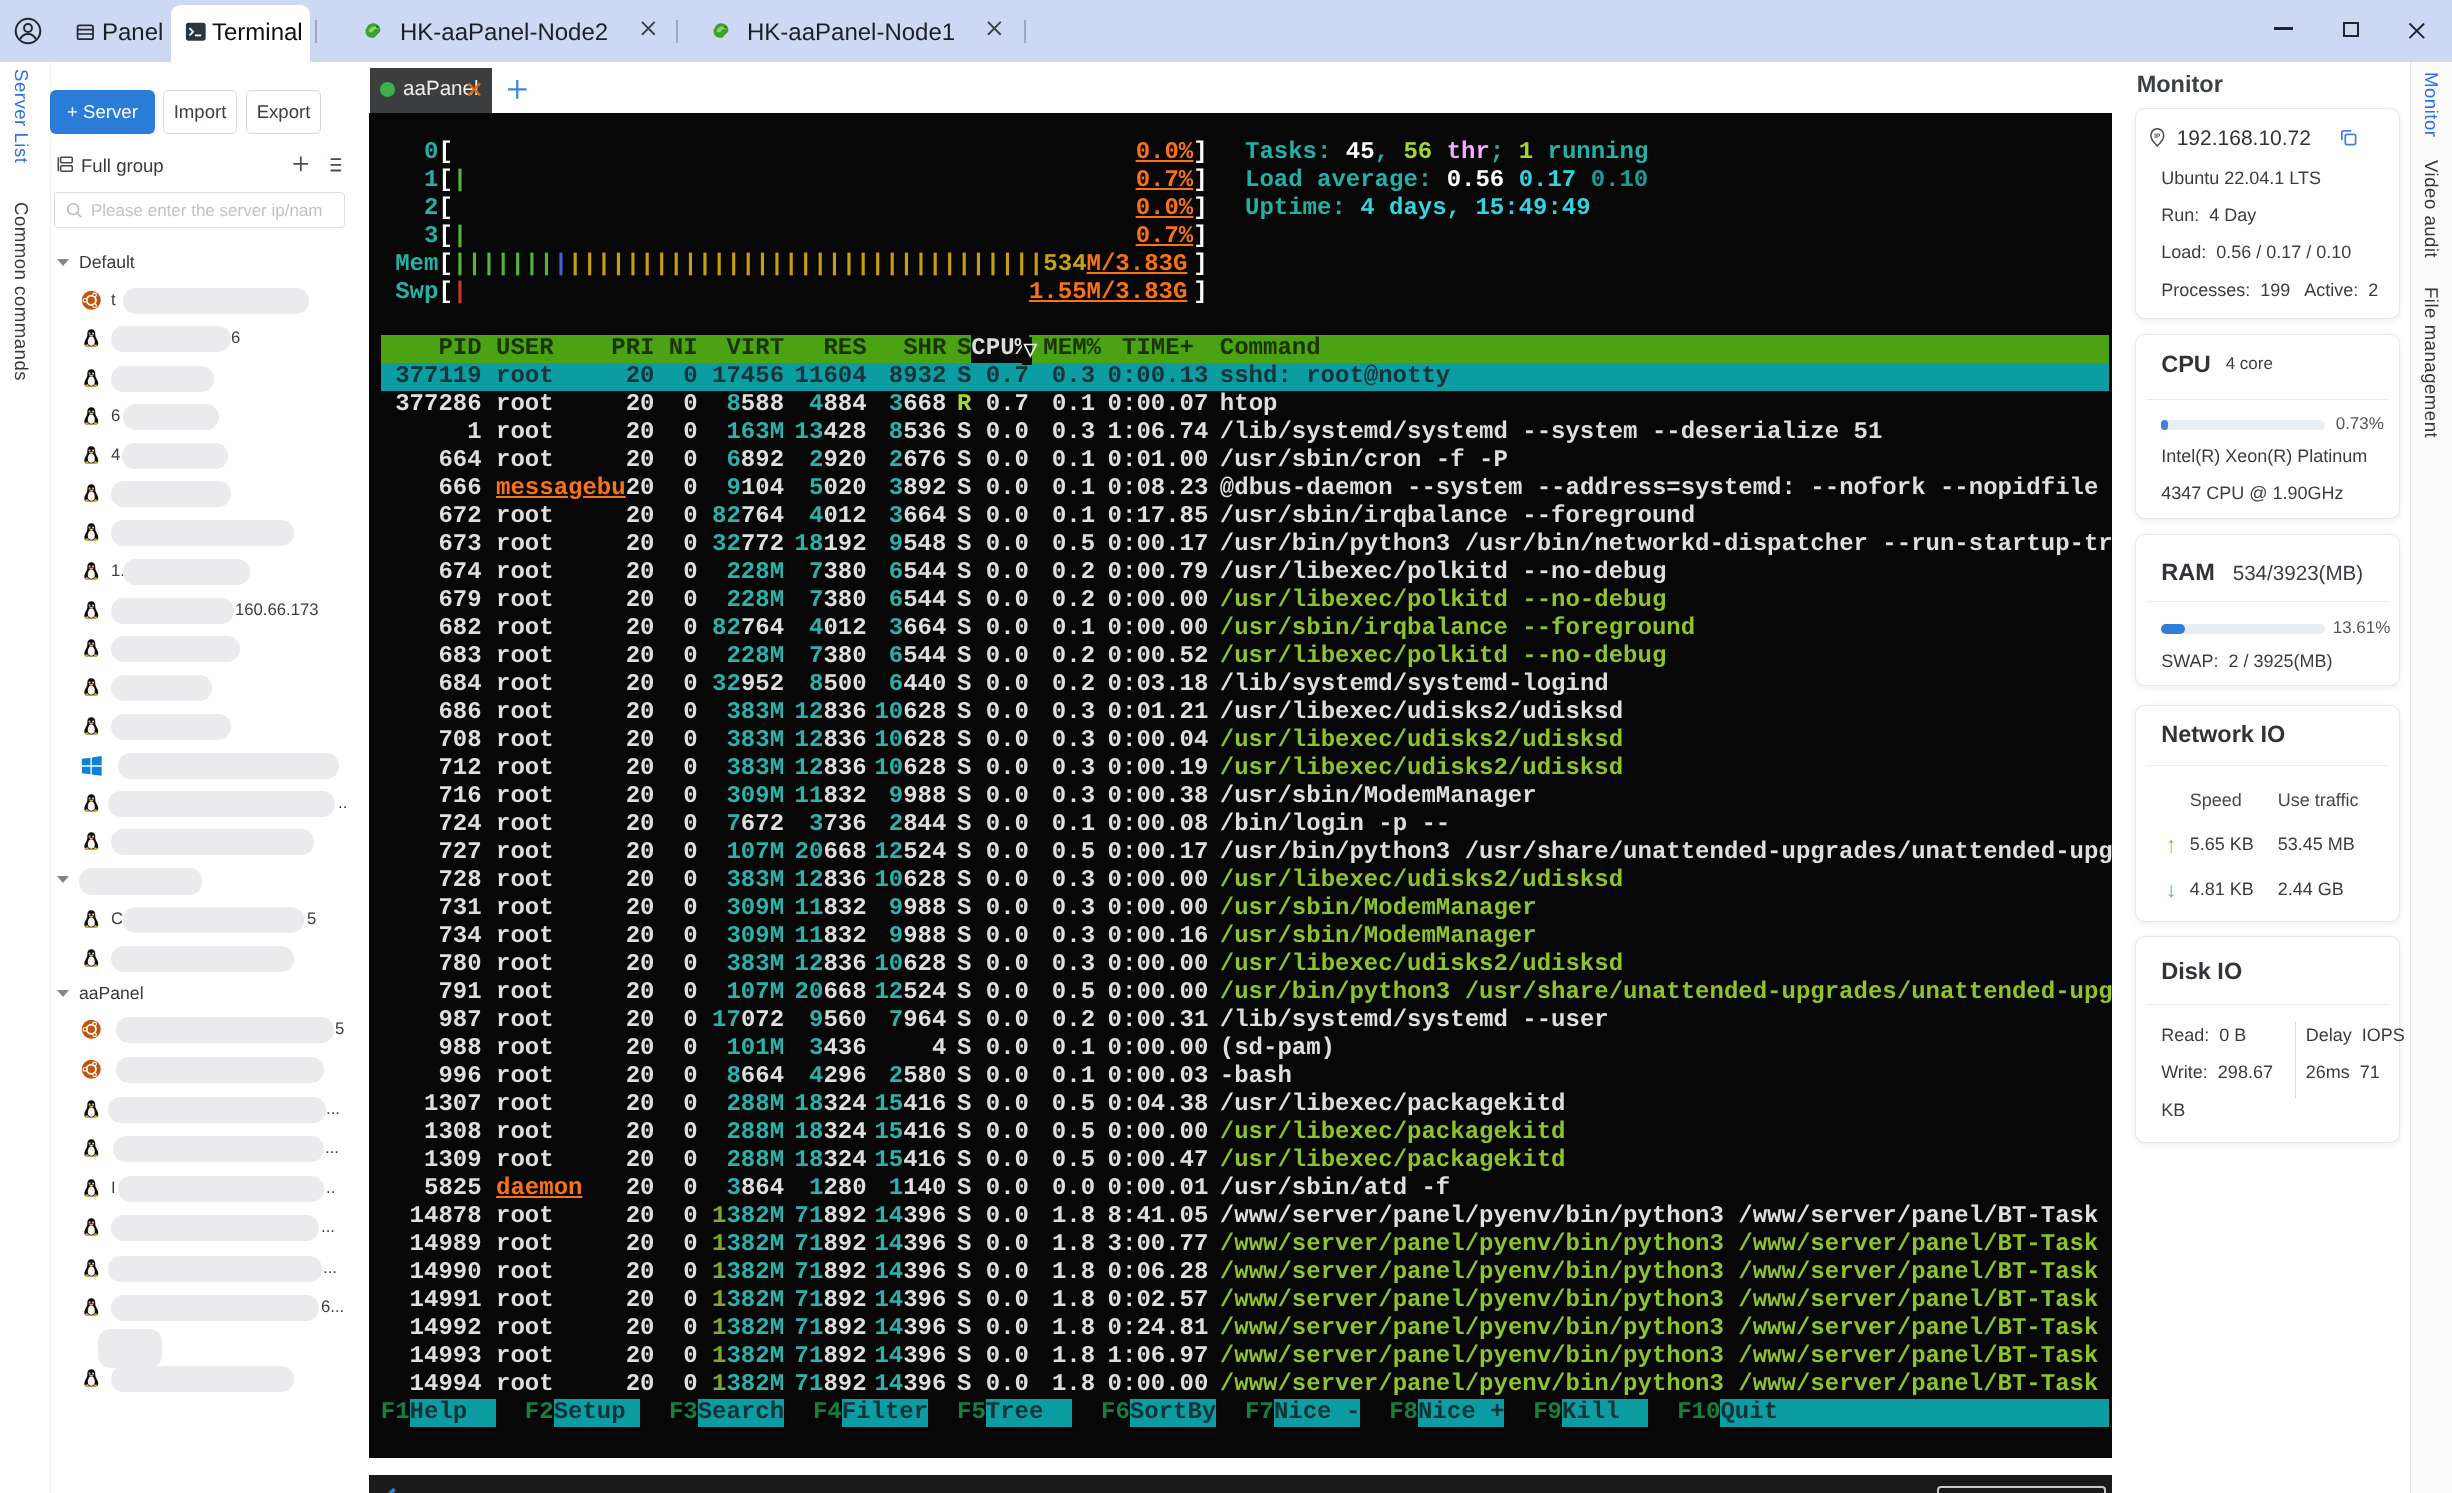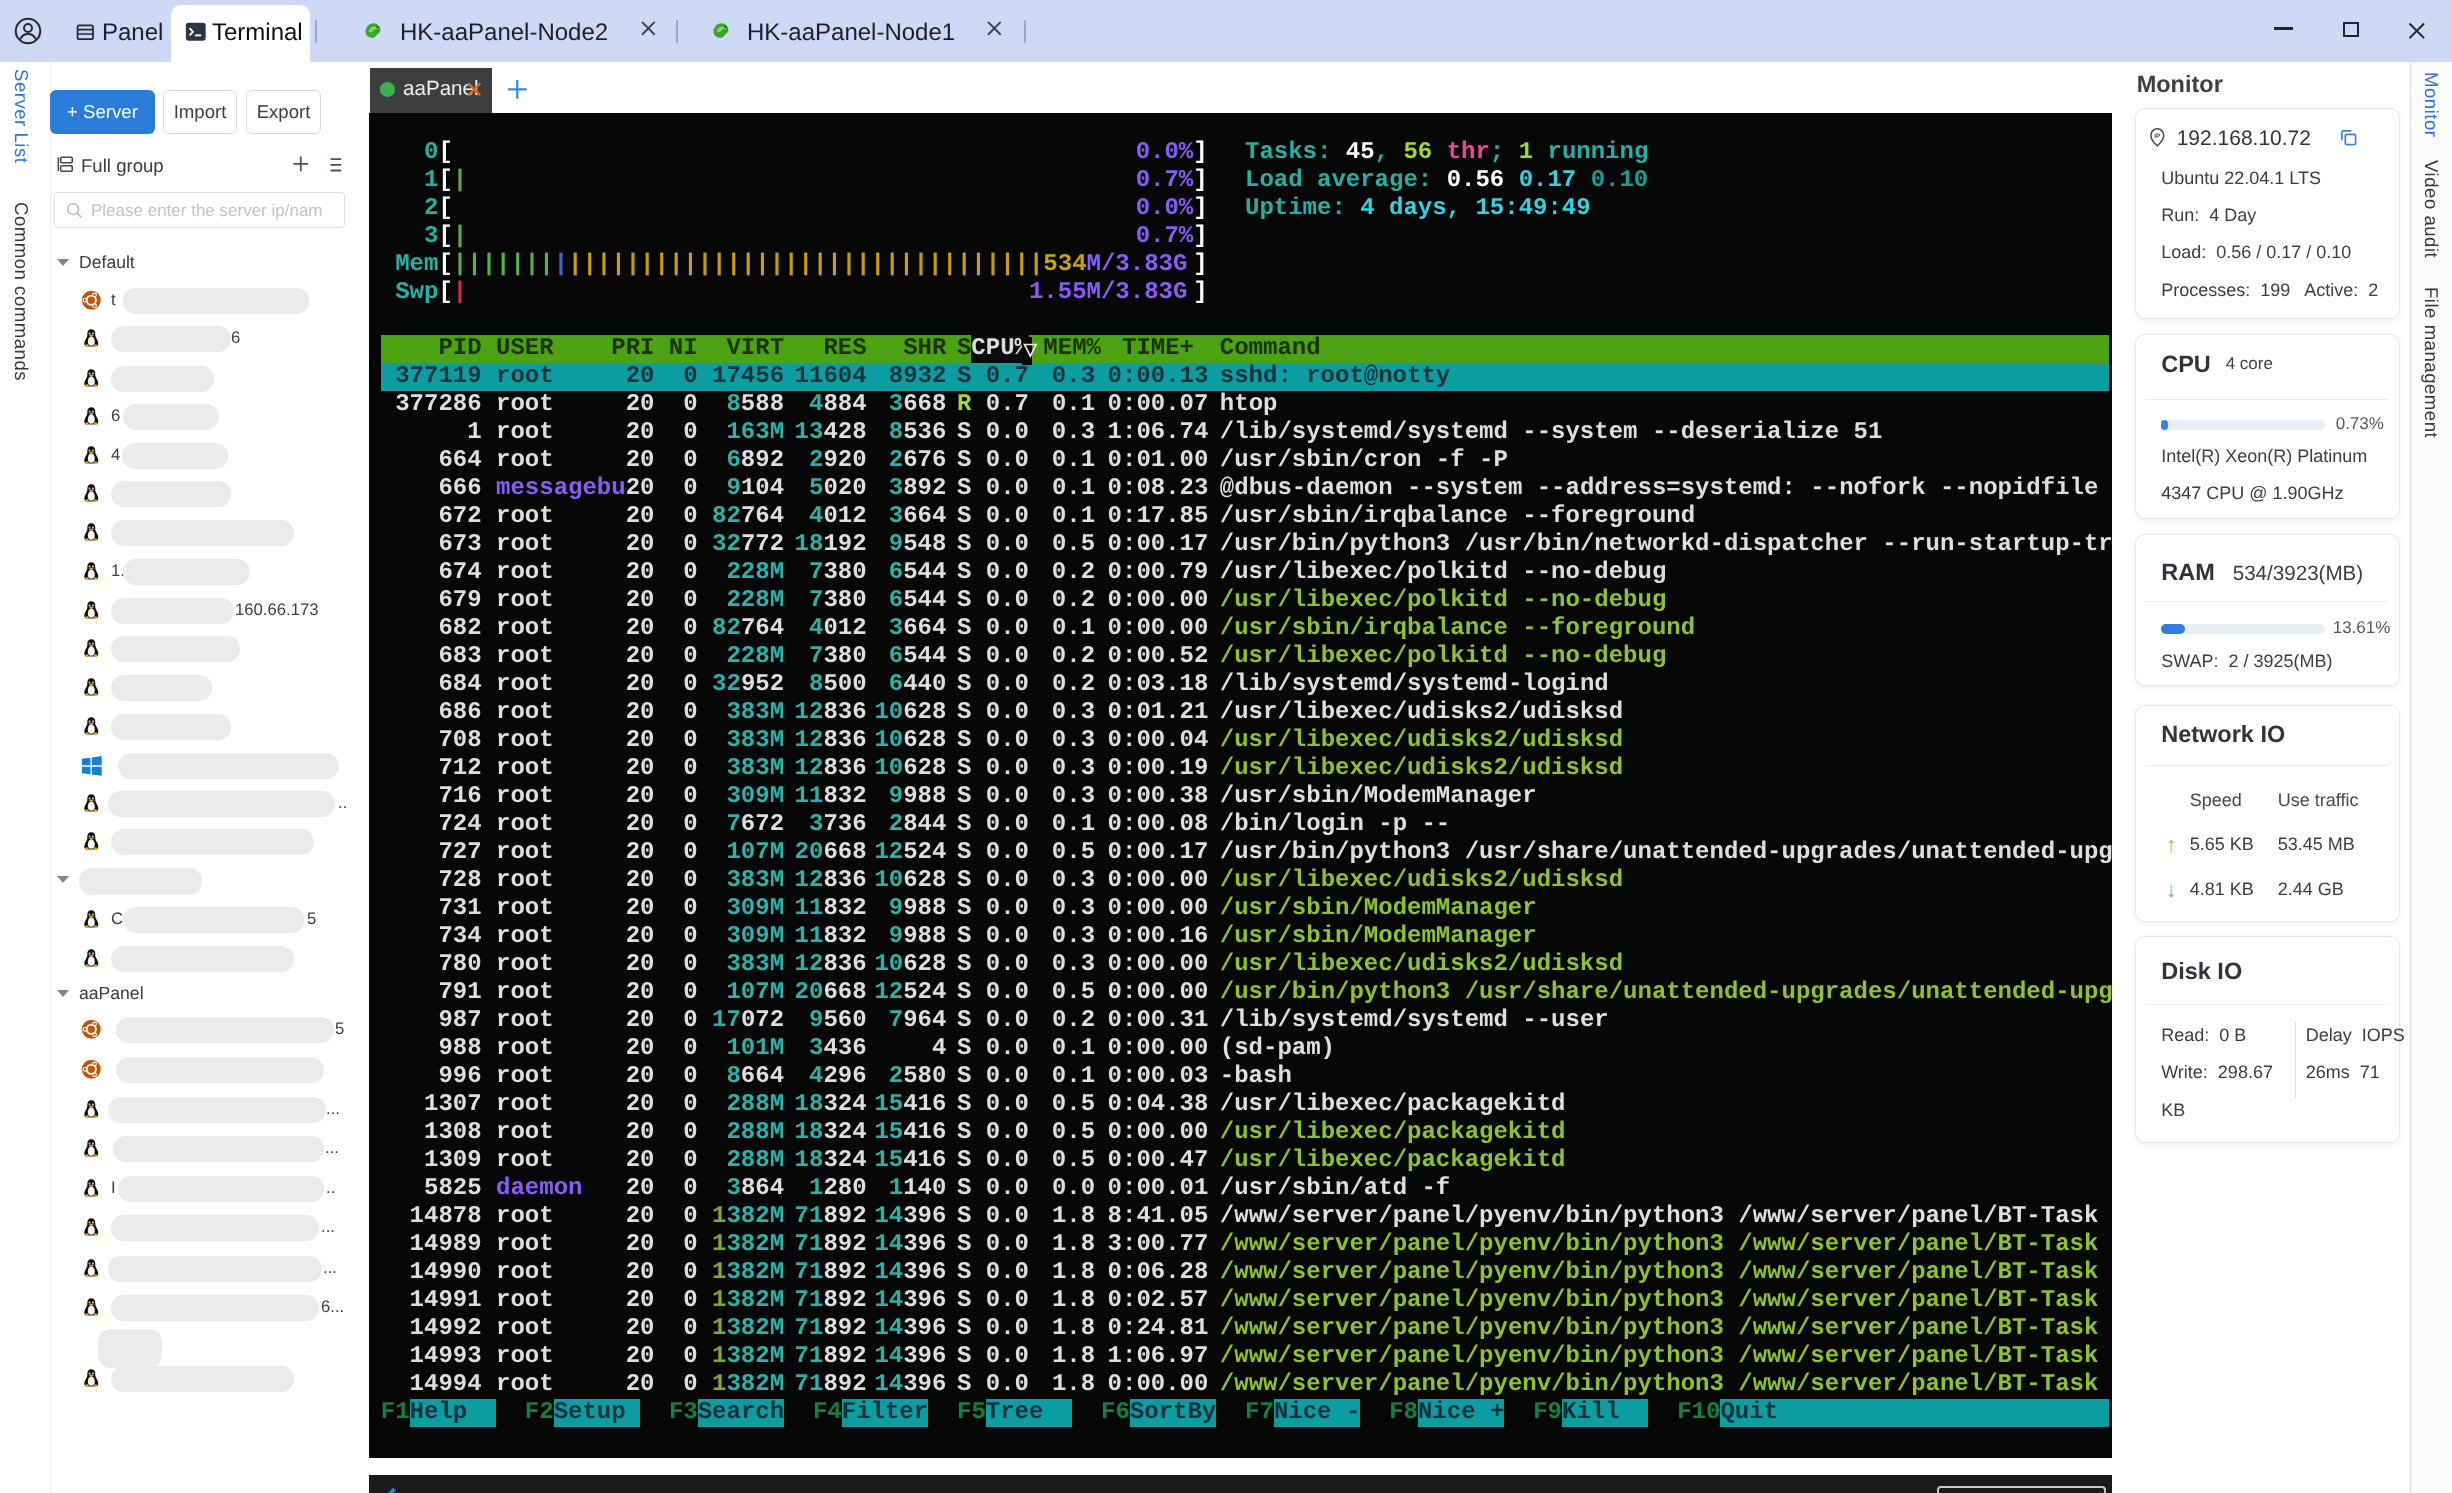--- a/index.html
+++ b/index.html
@@ -24,23 +24,23 @@
 #termtabs { position:absolute; left:369px; top:62px; width:1743px; height:51px; background:#fff; }
 #termtab { position:absolute; left:370px; top:68px; width:122px; height:45px; background:#3d3e40; }
 #screen { position:absolute; left:369px; top:113px; width:1743px; height:1345px; background:#070707; overflow:hidden; }
 #pre { position:absolute; left:11.8px; top:26px; font-family:"Liberation Mono",monospace;
   font-size:24px; line-height:28px; font-weight:700; white-space:pre; color:#dfdfdf; }
 .tl { height:28px; }
 .wb { color:#ffffff; }
 .cy { color:#23b1a7; }
 .cyb { color:#35d3e0; }
 .cyd { color:#1b9d95; }
-.gr { color:#8b5cf6; }
+.gr { color:#f97316;text-decoration:underline; }
 .grnb { color:#a3d92c; }
-.ol { color:#ec4899; }
+.ol { color:#f0abfc; }
 .olb { color:#84a82d; }
 .nc { color:#2cb1ab; }
 .cgrn { color:#8cc32f; }
 .bgrn { color:#58b33a; }
 .byel { color:#c4a010; }
 .tyel { color:#c9a50e; }
 .bblu { color:#4964d2; }
 .bred { color:#cf3434; }
 .bandh { background:#4ba313; color:#1c3304; display:inline-block; height:28px; vertical-align:top; }
 .hcell { background:#0a0a0a; color:#dcdcdc; display:inline-block; height:28px; vertical-align:top; }

